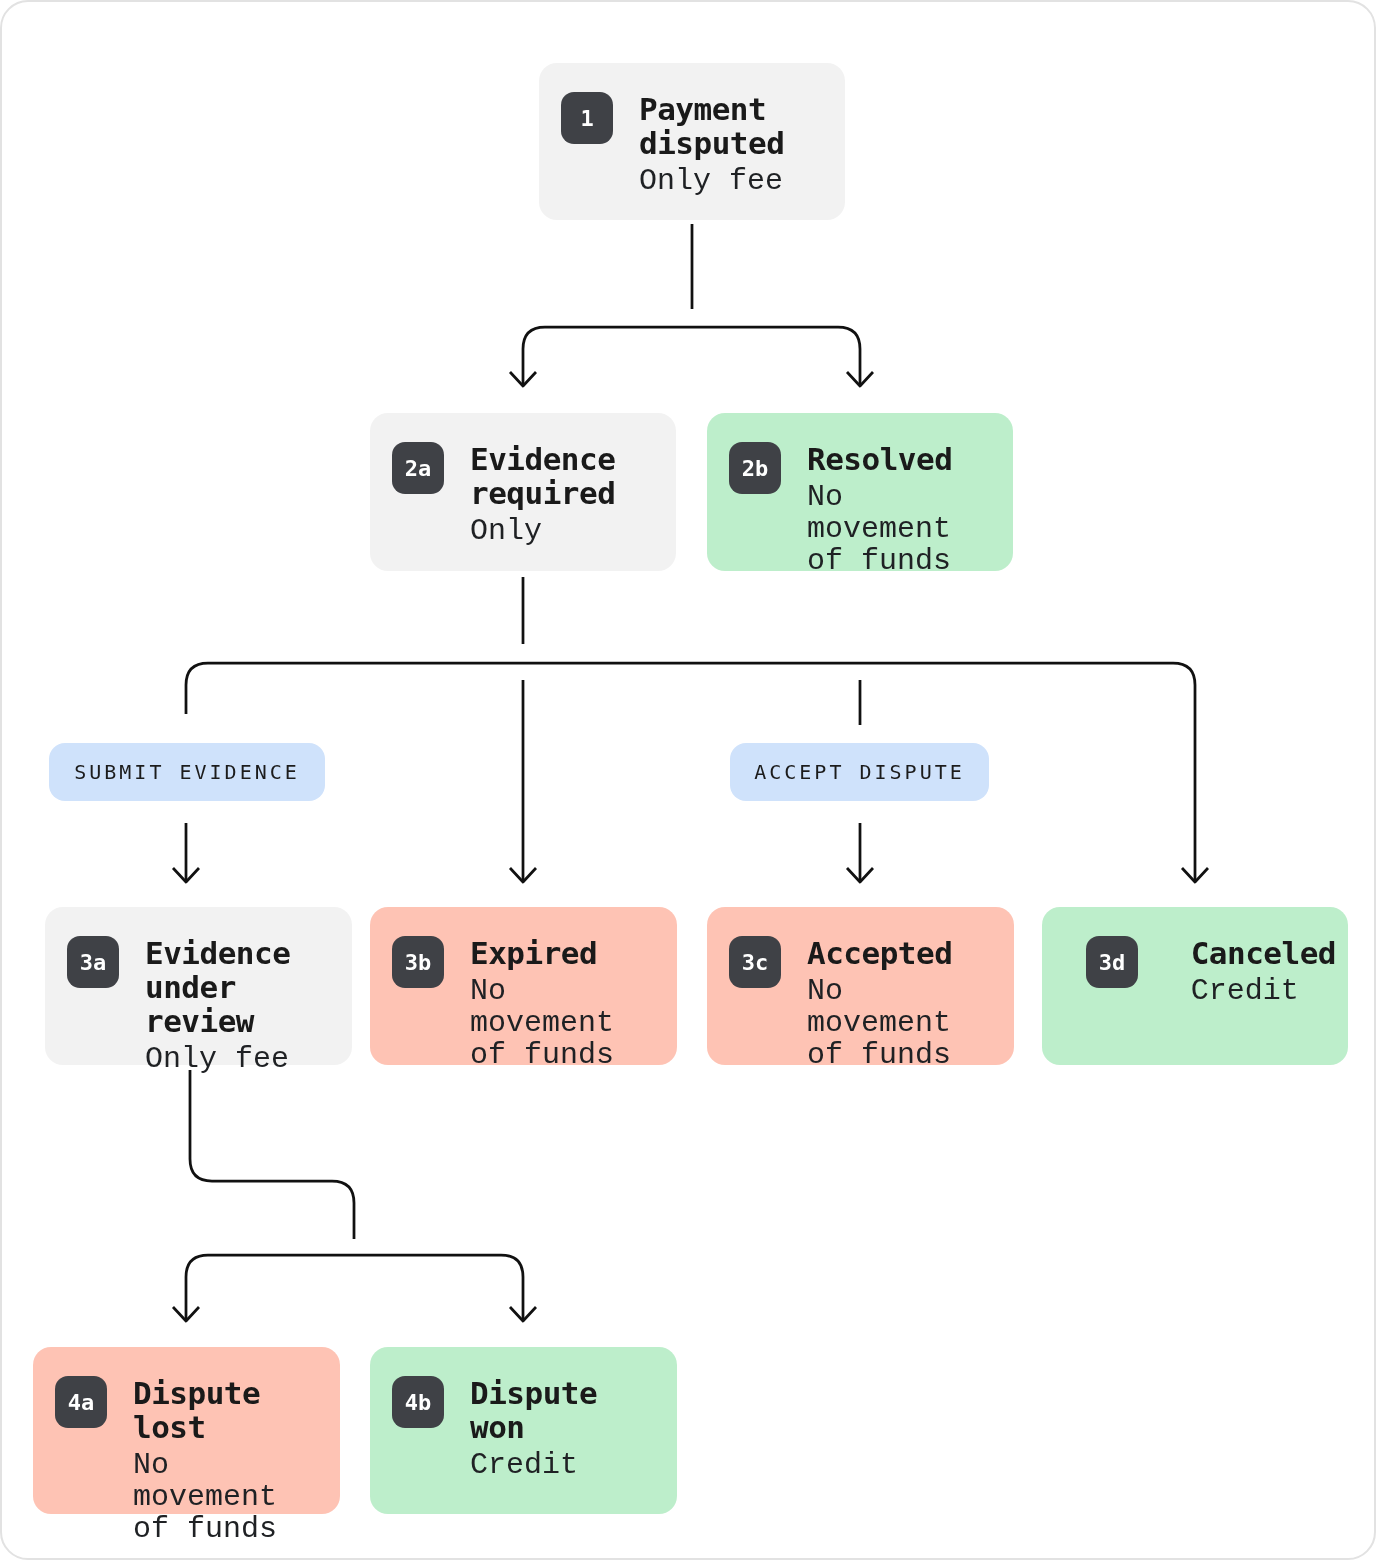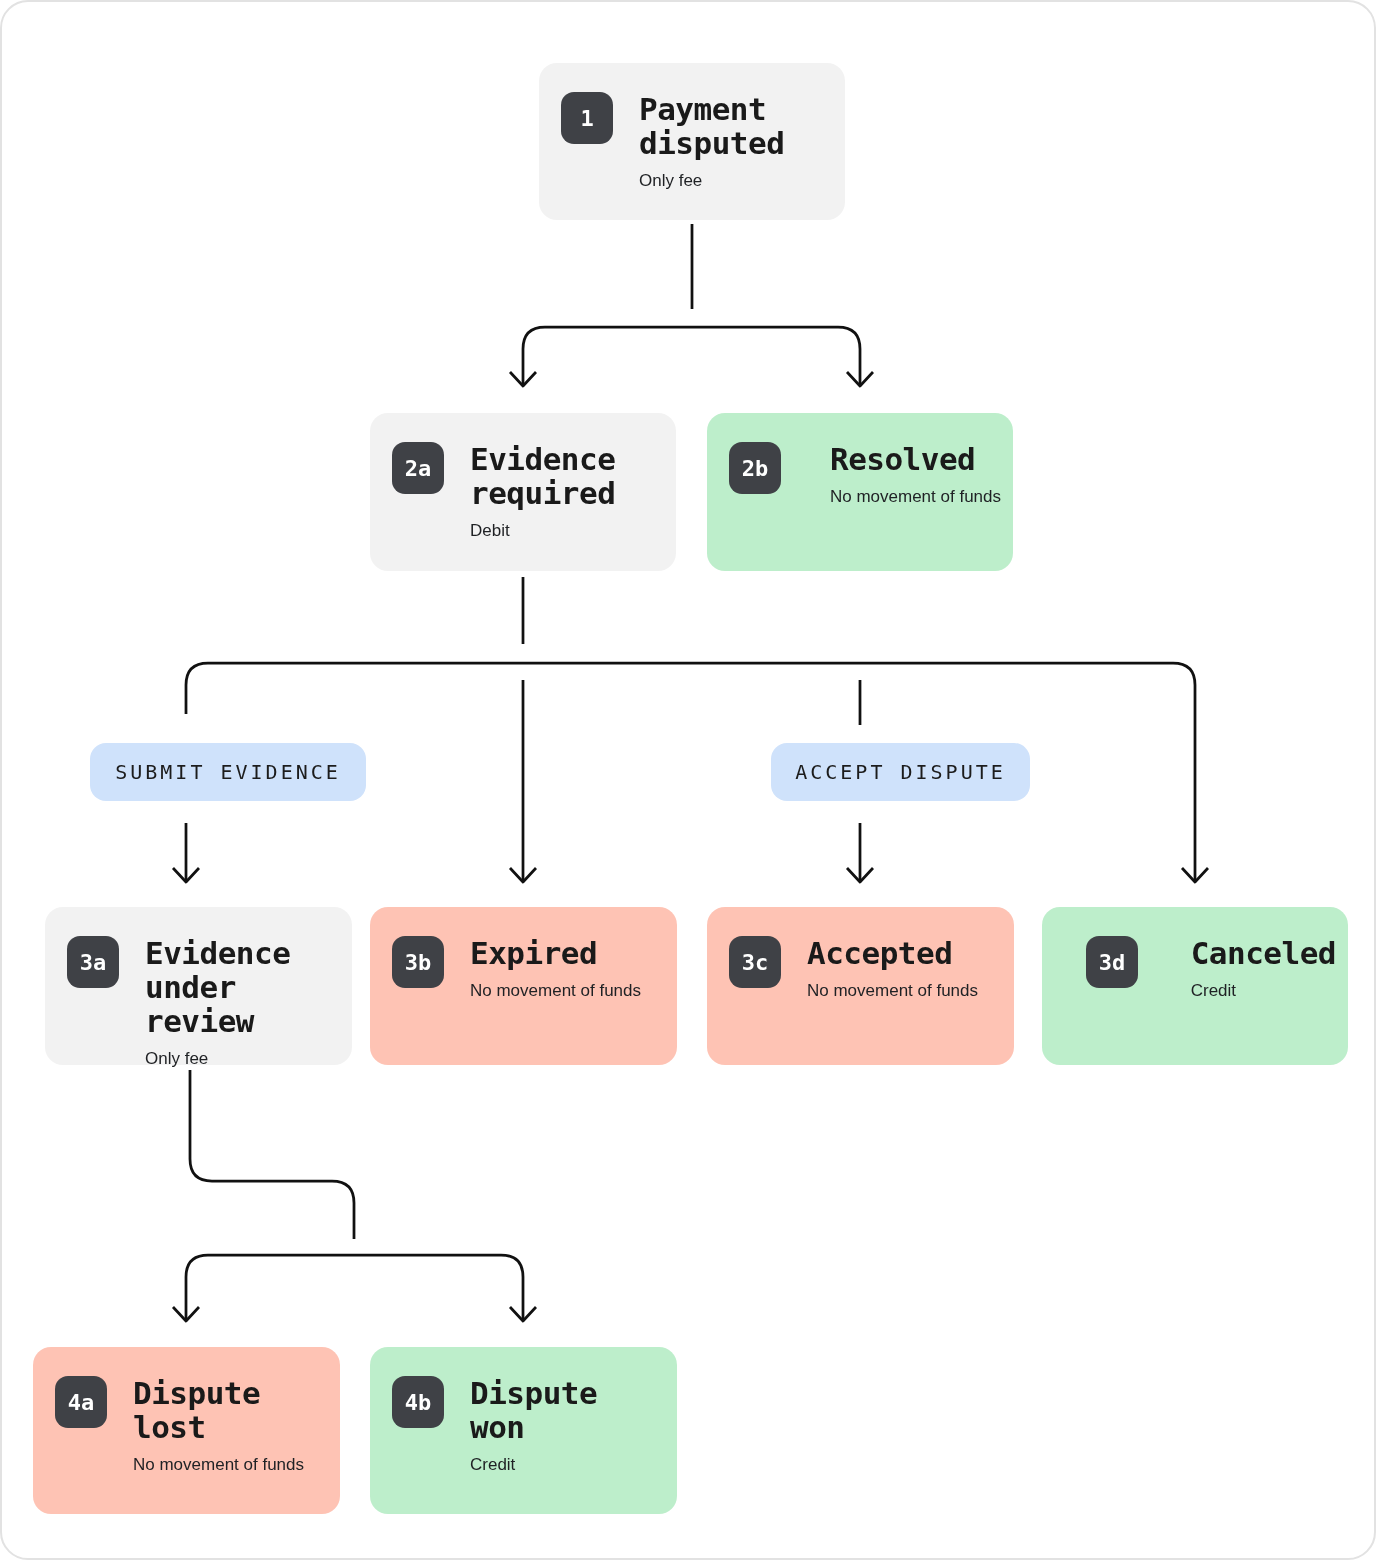--- a/index.html
+++ b/index.html
@@ -55,22 +55,22 @@
   .node-text{min-width:0;}
   .node-title{
     font-family:"DejaVu Sans Mono", monospace;
     font-weight:bold;
     font-size:31px;
     line-height:34px;
     color:var(--title-fg);
     letter-spacing:-0.5px;
   }
   .node-subtitle{
-    font-family:Liberation Sans, sans-serif;
-    font-size:17px;
+    font-family:Liberation Mono, monospace;
+    font-size:30px;
     line-height:32px;
     color:var(--subtitle-fg);
     margin-top:5px;
   }
 
   
   .n1 {left:537px; top:61px;   width:306px; height:157px;}
   .n2a{left:368px; top:411px;  width:306px; height:158px;}
   .n2b{left:705px; top:411px;  width:306px; height:158px;}
   .n3a{left:43px;  top:905px;  width:307px; height:158px;}
@@ -83,21 +83,20 @@
   .pill{
     position:absolute;
     box-sizing:border-box;
     background:var(--pill-bg);
     border-radius:16px;
     display:flex;align-items:center;justify-content:center;
     font-family:"DejaVu Sans Mono", monospace;
     font-size:20px;
     letter-spacing:3px;
     color:#1c1c1c;
-    margin-left:41px;
   }
   .pill-submit{left:47px; top:741px; width:276px; height:58px;}
   .pill-accept{left:728px;top:741px; width:259px; height:58px;}
 </style>
 </head>
 <body>
 
 <div class="canvas">
 
   <svg class="connectors" viewBox="0 0 1376 1560" aria-hidden="true">
@@ -131,21 +130,21 @@
     <div class="node-text">
       <div class="node-title">Payment disputed</div>
       <div class="node-subtitle">Only fee</div>
     </div>
   </div>
 
   <div class="node node--neutral n2a">
     <div class="badge">2a</div>
     <div class="node-text">
       <div class="node-title">Evidence required</div>
-      <div class="node-subtitle">Debit</div>
+      <div class="node-subtitle">Only</div>
     </div>
   </div>
 
   <div class="node node--positive n2b">
     <div class="badge">2b</div>
     <div class="node-text">
       <div class="node-title">Resolved</div>
       <div class="node-subtitle">No movement of funds</div>
     </div>
   </div>

